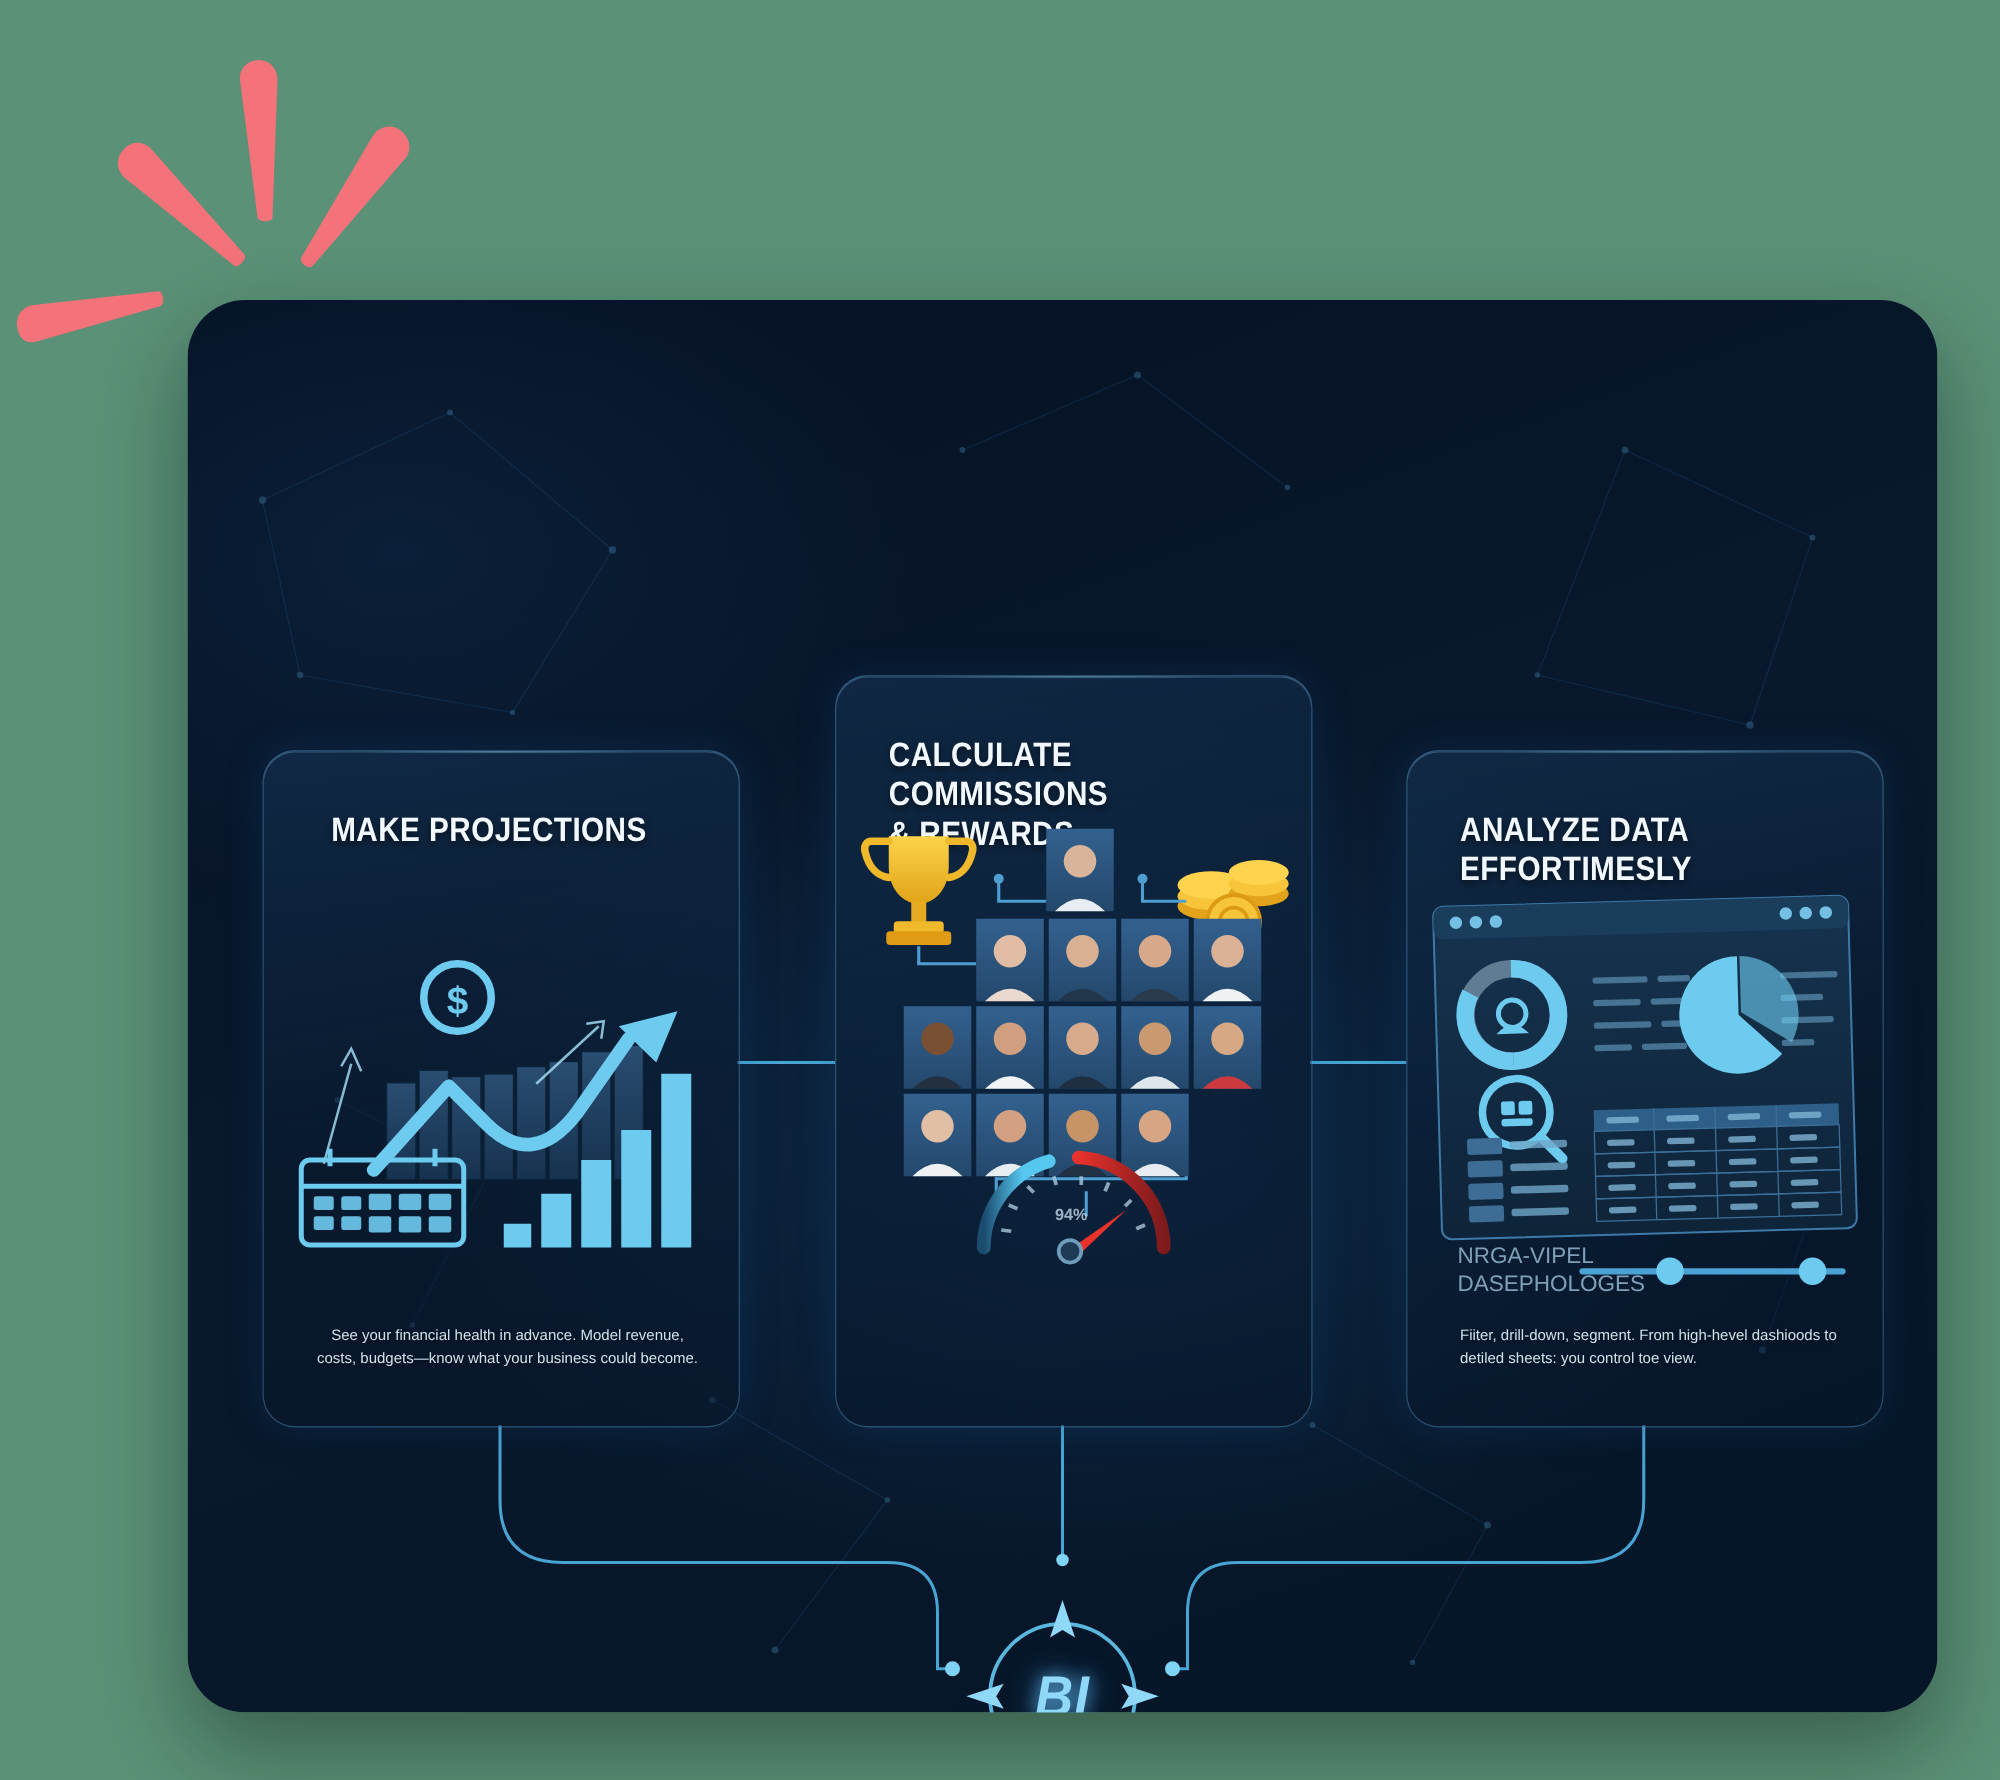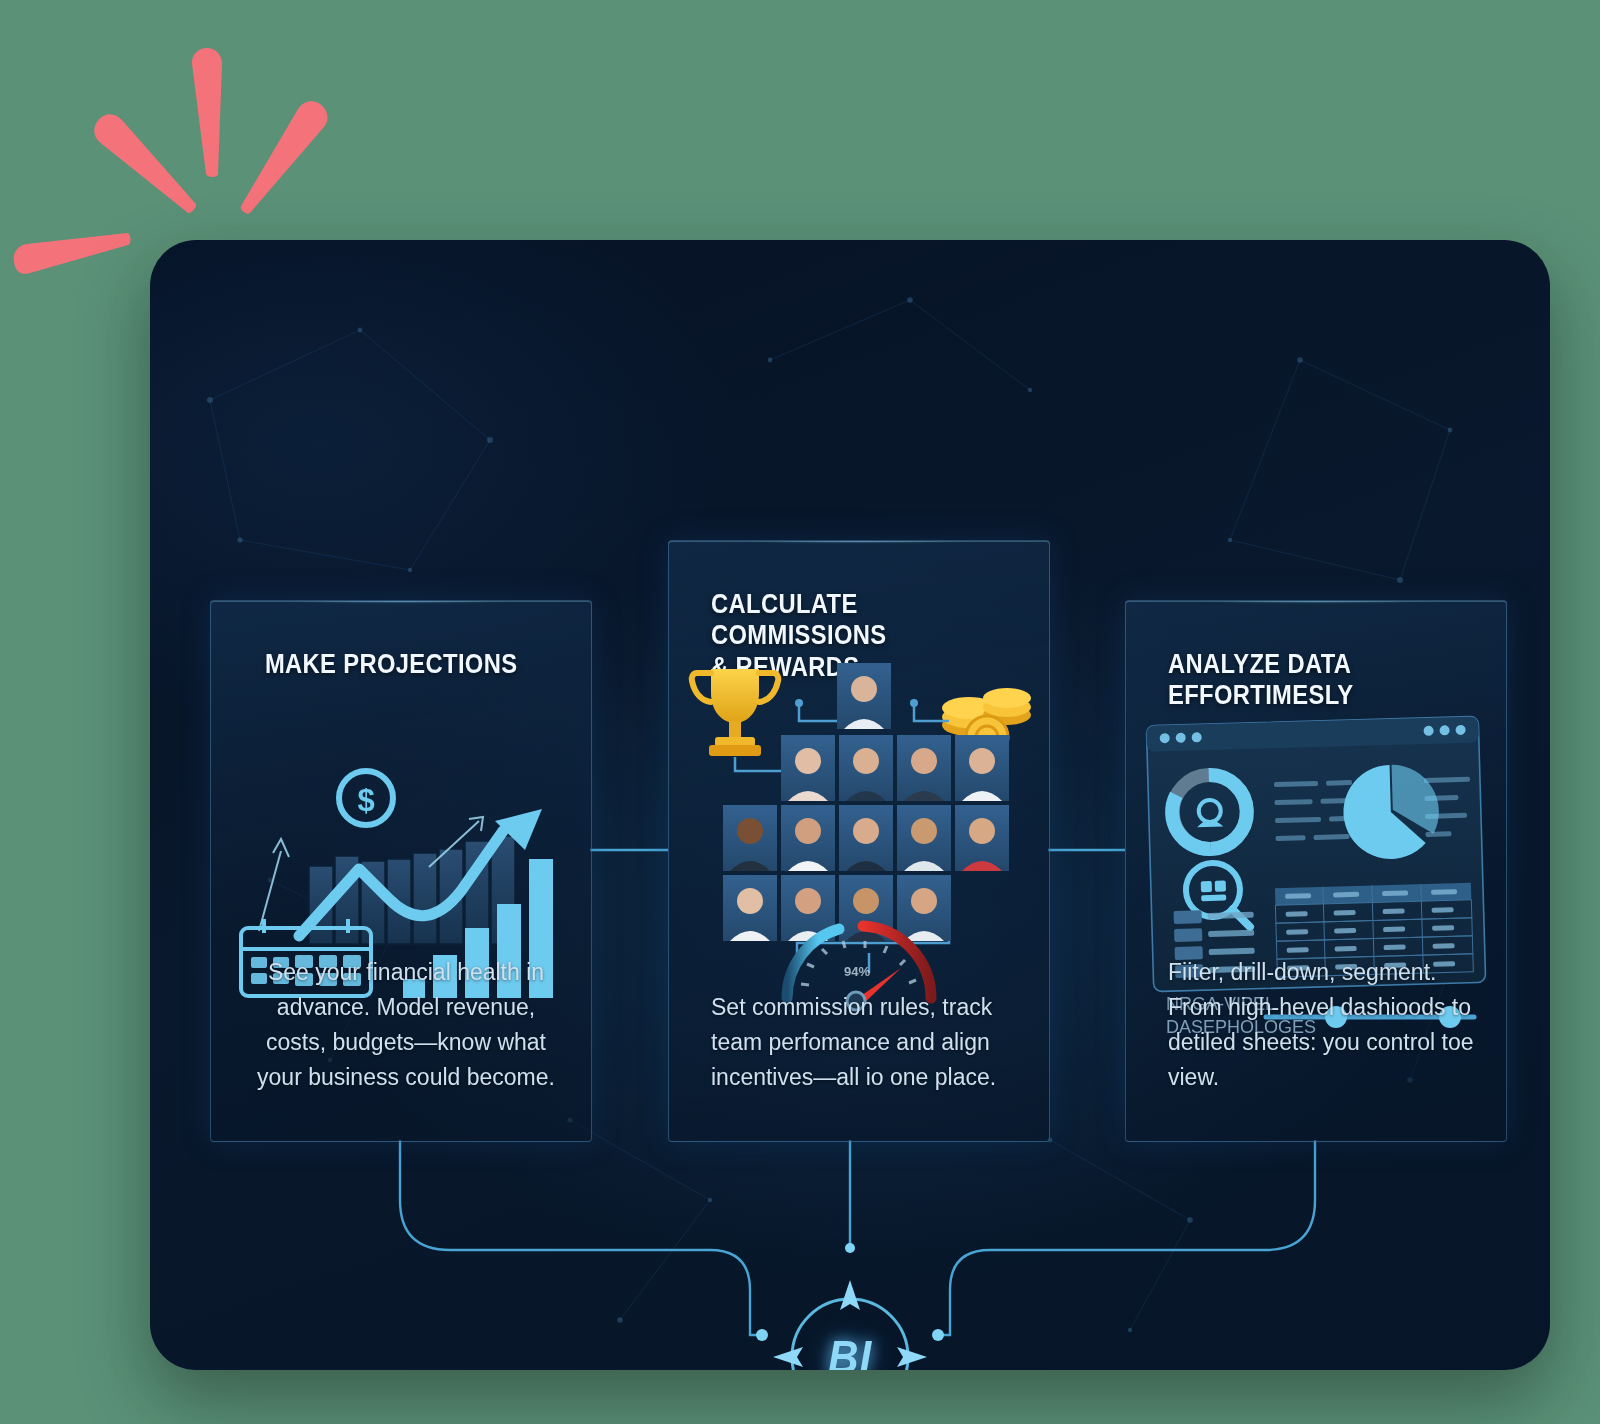--- a/index.html
+++ b/index.html
@@ -21,21 +21,21 @@
       radial-gradient(600px 400px at 12% 18%, #0b1f38 0%, rgba(11,31,56,0) 70%),
       linear-gradient(160deg,#061226 0%,#09182c 45%,#061527 100%);
     overflow:hidden;
     box-shadow:0 30px 70px rgba(0,0,0,.35);
   }
   #netcanvas{position:absolute;left:0;top:0;width:100%;height:100%;opacity:.55;}
   
   .card{
     position:absolute;
     border:1px solid rgba(120,200,255,.30);
-    border-radius:4px;
+    border-radius:26px;
     background:linear-gradient(170deg,rgba(22,54,88,.55) 0%,rgba(10,28,50,.45) 55%,rgba(8,22,42,.5) 100%);
     box-shadow:inset 0 1px 0 rgba(150,220,255,.28), 0 0 30px rgba(20,80,140,.25);
     overflow:hidden;
   }
   .card::before{
     content:"";position:absolute;left:18%;top:-2px;width:64%;height:3px;
     background:radial-gradient(closest-side,rgba(150,230,255,.95),rgba(120,210,255,0));
     filter:blur(1px);
   }
   #card-1{left:60px;top:360px;width:380px;height:540px;text-align:center;}
@@ -51,21 +51,21 @@
     text-transform:uppercase;
     transform:scaleX(.88);
     transform-origin:left center;
     text-shadow:0 2px 6px rgba(0,0,0,.55);
   }
   #card-1 .card-title{top:48px;}
   #card-2 .card-title{top:48px;}
   #card-3 .card-title{top:48px;}
   .card-body{
     position:absolute;left:42px;right:32px;bottom:46px;
-    color:#cfe0ef;font-size:23px;line-height:1.52;
+    color:#cfe0ef;font-size:12px;line-height:1.52;
     text-shadow:0 1px 3px rgba(0,0,0,.5);
   }
   .card-art{position:absolute;left:0;right:0;}
   #card-1 .card-art{top:100px;height:300px;}
   #card-2 .card-art{top:100px;height:370px;}
   #card-3 .card-art{top:108px;height:290px;}
   
   #connect{position:absolute;left:0;top:0;width:100%;height:100%;pointer-events:none;}
   
   #bi-hub{position:absolute;left:615px;top:1032px;width:170px;height:170px;font-style:italic;}
@@ -359,21 +359,20 @@
               <path d="M28 -52 L25 -45"></path>
             <path d="M46 -38 L41 -33"></path>
               <path d="M57 -18 L50 -15"></path>
           </g>
           <text x="-2" y="-22" font-size="13" font-weight="700" fill="#cfe2ef" text-anchor="middle" font-family="'Liberation Sans',sans-serif" opacity=".75">94%</text>
           <path d="M-4 2 L42 -30 L2 8 Z" fill="#e8332c"></path>
           <circle cx="-3" cy="3" r="9" fill="#1d3b55" stroke="#6f9cba" stroke-width="3"></circle>
         </g>
       </svg>
     </div>
-    <div class="card-body">Set commission rules, track team perfomance and align incentives—all io one place.</div>
   </div>
 
   <div class="card" id="card-3">
     <div class="card-title">
       <div>ANALYZE DATA</div>
       <div>EFFORTIMESLY</div>
     </div>
     <div class="card-art">
       <svg viewBox="0 0 380 290" width="380" height="290">
         <defs>

